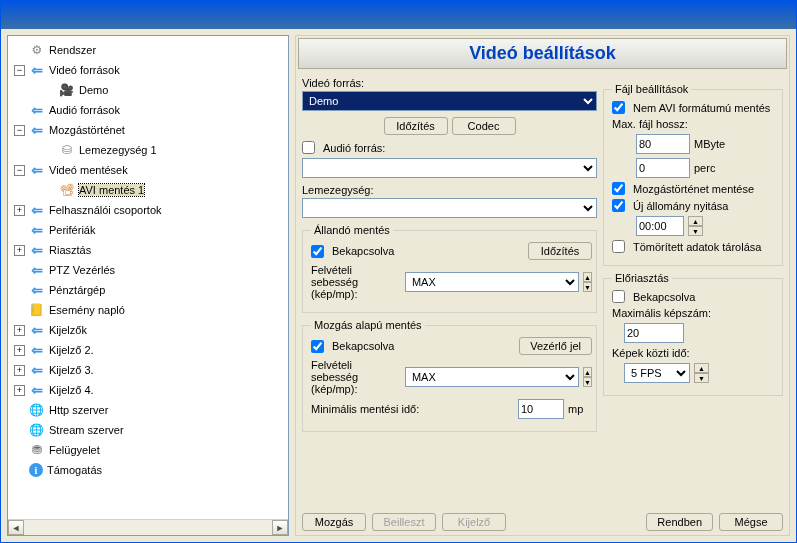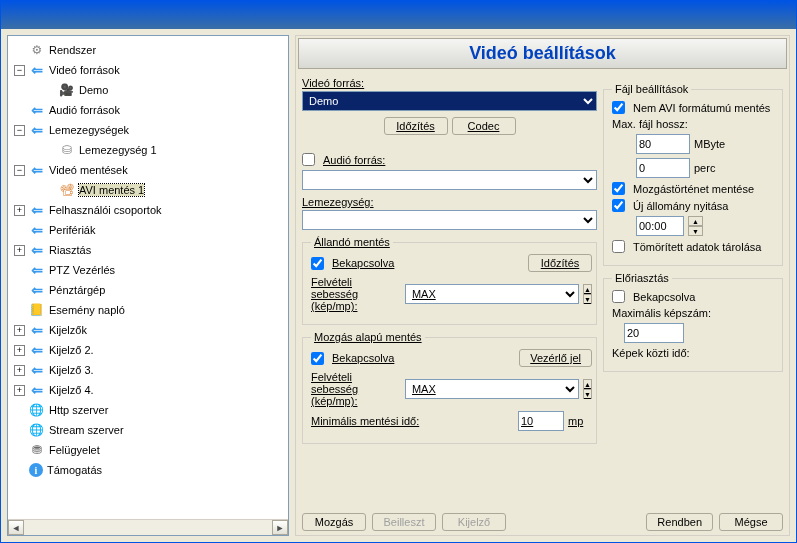--- a/index.html
+++ b/index.html
@@ -125,21 +125,21 @@
   color: #0042c0;
   font-size: 18px;
   font-weight: bold;
 }
 .main-area {
   flex: 1;
   display: flex;
   gap: 6px;
   padding: 0 4px;
 }
-.col-left { flex: 1; text-decoration: underline; }
+.col-left { flex: 1; }
 .col-right { width: 180px; }
 
 .row { display:flex; align-items:center; margin-bottom:4px; gap:4px; }
 label.lbl { display:block; margin-bottom:2px; }
 
 select.combo, input.textbox {
   border: 1px solid #7f9db9;
   font: inherit;
   background:#fff;
   height: 20px;
@@ -210,21 +210,21 @@
           <span class="tree-label">Demo</span>
         </div>
         <div class="tree-row" style="padding-left:4px">
           <span class="no-exp"></span>
           <span class="icon icon-arrow">⇐</span>
           <span class="tree-label">Audió források</span>
         </div>
         <div class="tree-row" style="padding-left:4px">
           <span class="expander">−</span>
           <span class="icon icon-arrow">⇐</span>
-          <span class="tree-label">Lemezegységek</span>
+          <span class="tree-label">Mozgástörténet</span>
         </div>
         <div class="tree-row" style="padding-left:34px">
           <span class="no-exp"></span>
           <span class="icon icon-hdd">⛁</span>
           <span class="tree-label">Lemezegység 1</span>
         </div>
         <div class="tree-row" style="padding-left:4px">
           <span class="expander">−</span>
           <span class="icon icon-arrow">⇐</span>
           <span class="tree-label">Videó mentések</span>
@@ -322,21 +322,21 @@
         <div class="col-left">
           <label class="lbl">Videó forrás:</label>
           <select class="combo highlight">
             <option>Demo</option>
           </select>
           <div class="row" style="justify-content:center;margin-top:6px">
             <button class="btn">Időzítés</button>
             <button class="btn">Codec</button>
           </div>
 
-          <div class="row" style="margin-top:18px">
+          <div class="row" style="margin-top:6px">
             <input type="checkbox" style="">
             <span>Audió forrás:</span>
           </div>
           <select class="combo"><option></option></select>
 
           <label class="lbl" style="margin-top:6px">Lemezegység:</label>
           <select class="combo"><option></option></select>
 
           <fieldset>
             <legend>Állandó mentés</legend>
@@ -434,20 +434,29 @@
             </div>
             <div class="row">
                 <span>Maximális képszám:</span>
               </div>
             <div class="row" style="padding-left:12px">
               <input class="textbox" style="width: 60px;" value="20">
             </div>
             <div class="row">
                 <span>Képek közti idő:</span>
               </div>
+            <div class="row" style="padding-left:12px">
+              <select class="combo" style="width:66px">
+                <option>5 FPS</option>
+              </select>
+              <span class="spin">
+                  <button>▲</button>
+                  <button>▼</button>
+                </span>
+            </div>
           </fieldset>
         </div>
       </div>
 
       <div class="bottom-bar">
         <button class="btn">Mozgás</button>
         <button class="btn" disabled="">Beilleszt</button>
         <button class="btn" disabled="">Kijelző</button>
         <span class="bottom-spacer"></span>
         <button class="btn">Rendben</button>

